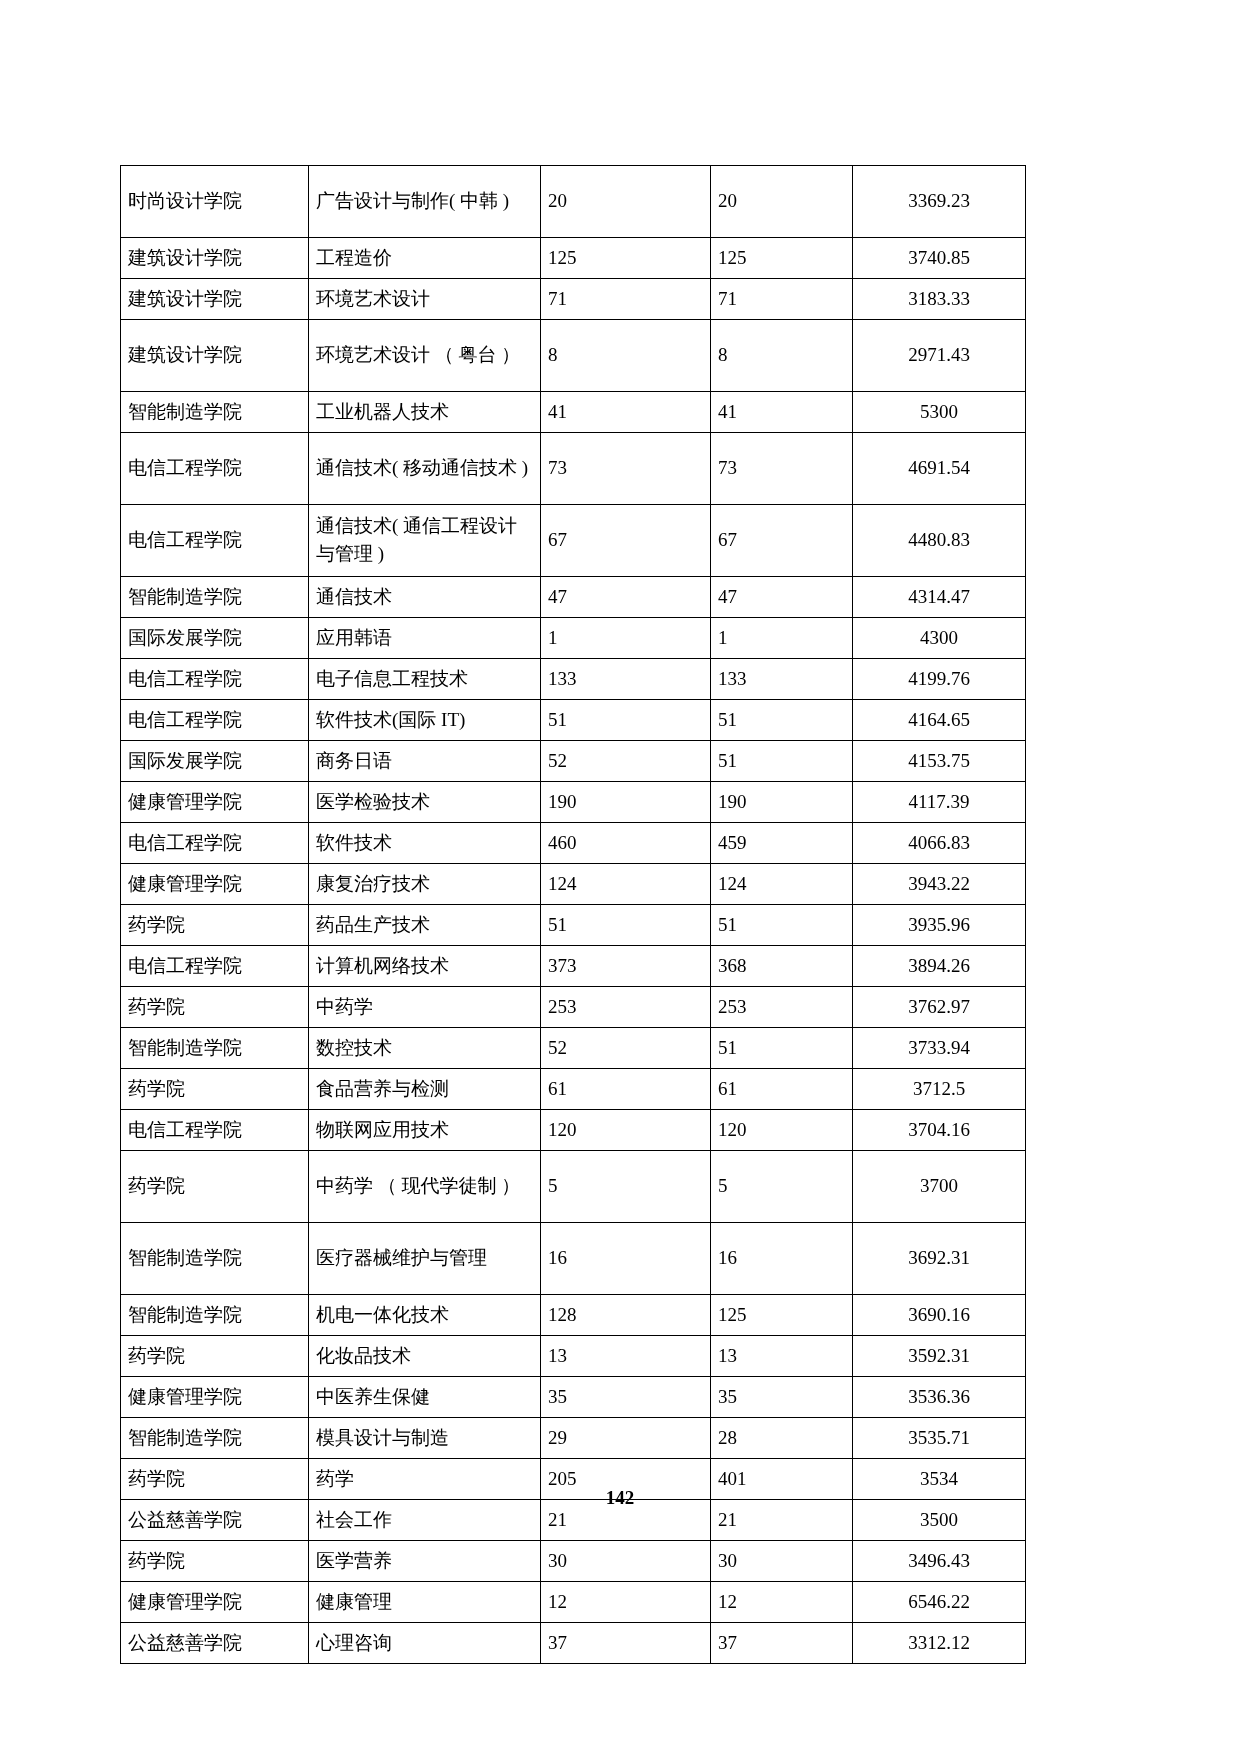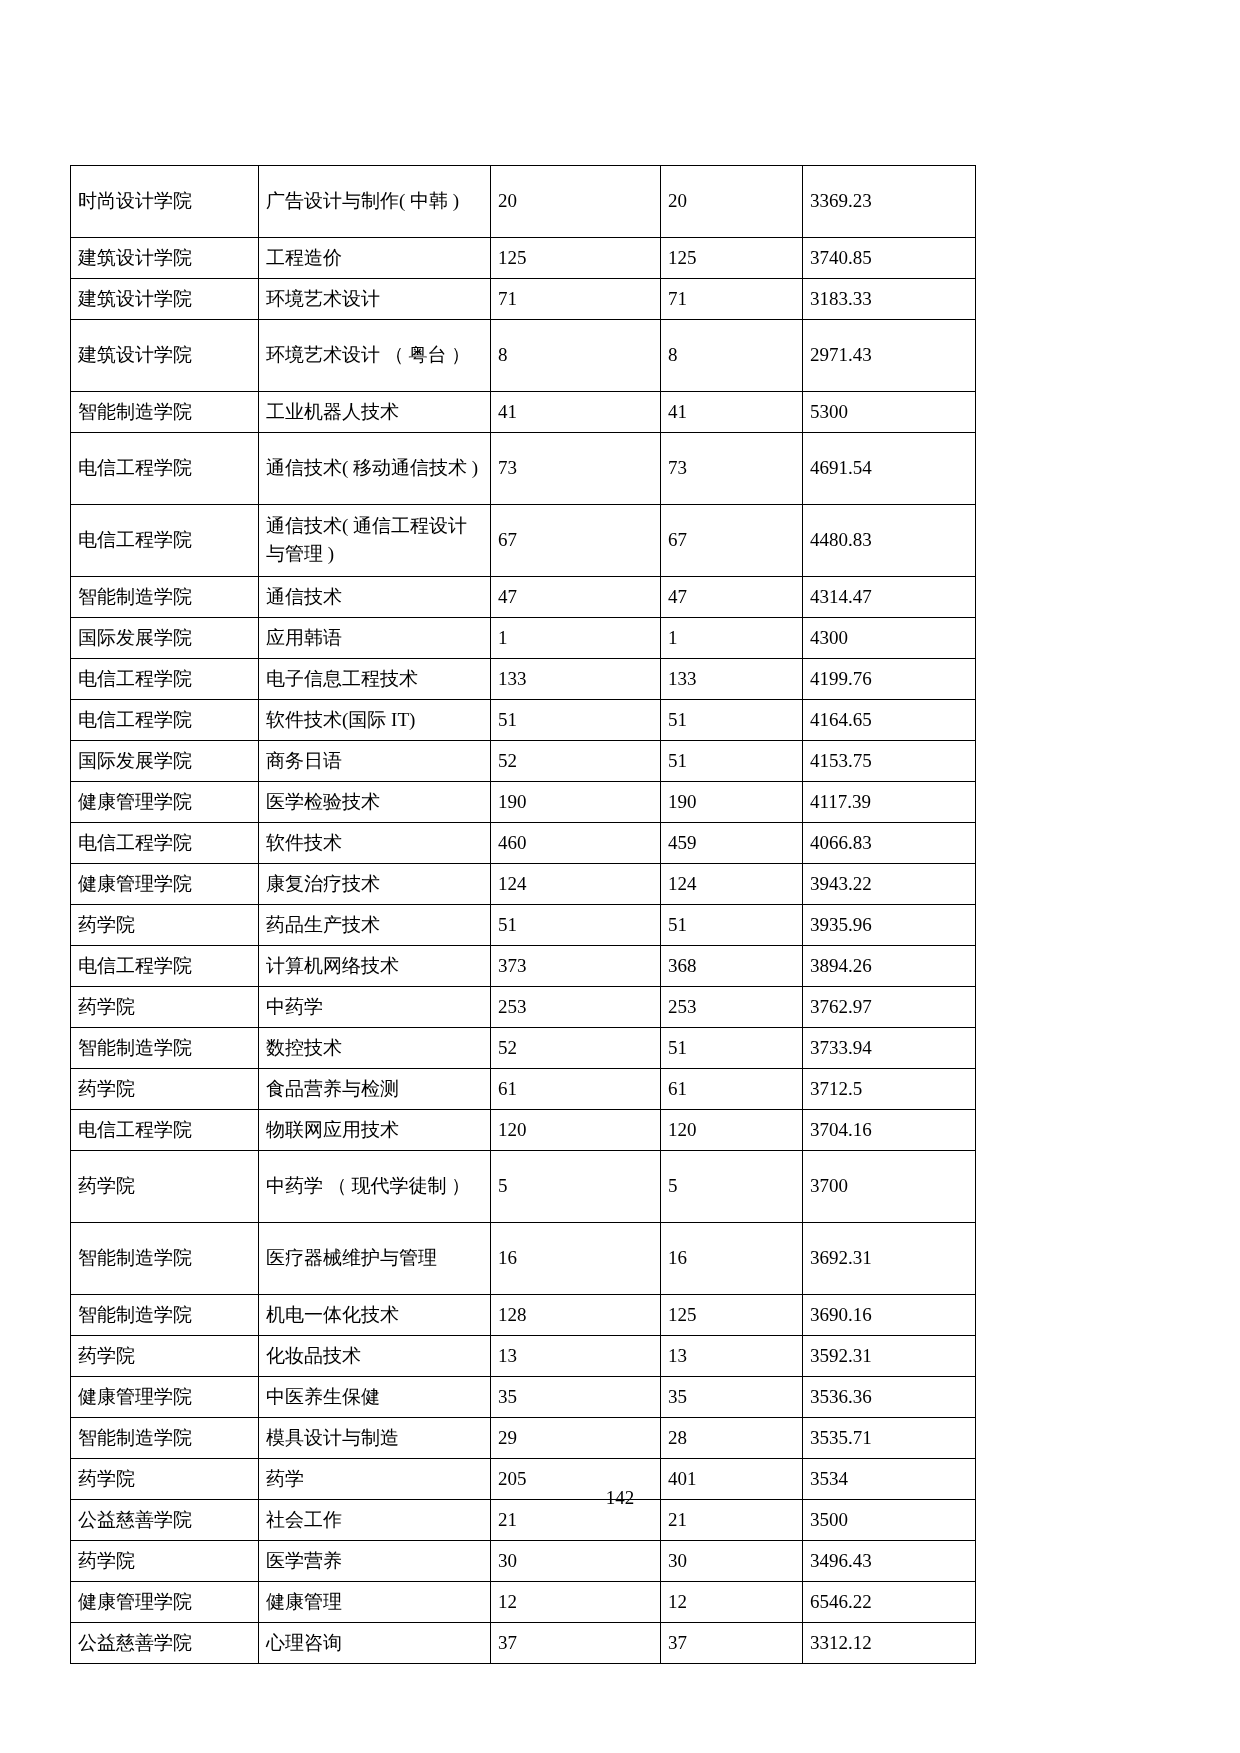--- a/index.html
+++ b/index.html
@@ -11,56 +11,57 @@
     width: 1240px;
     height: 1753px;
     font-family: "Liberation Serif", "DejaVu Serif", serif;
     color: #000000;
     position: relative;
   }
   .page {
     width: 1240px;
     height: 1240px;
     box-sizing: border-box;
-    padding: 165px 170px 0 70px;
+    padding: 165px 170px 0 120px;
     position: relative;
   }
   table.data-table {
     border-collapse: collapse;
     width: 830px;
     table-layout: fixed;
   }
   table.data-table td {
     border: 1.5px solid #000000;
     font-size: 19px;
     line-height: 1.45;
     padding: 4px 7px 5px 7px;
     vertical-align: middle;
     font-family: "Liberation Serif", "DejaVu Serif", serif;
     word-break: break-all;
   }
   td.col-college { width: 173px; }
   td.col-major   { width: 217px; }
   td.col-plan    { width: 155px; }
   td.col-actual  { width: 127px; }
-  td.col-fee     { width: 158px; text-align: left; }
+  td.col-fee     { width: 158px; text-align: center; }
   td.num-left    { text-align: left; }
   .tall { height: 62px; }
   .normal { height: 31px; }
   td.total-label {
     text-align: center;
   }
   .page-number {
     position: absolute;
     left: 0;
     right: 0;
     top: 1487px;
     text-align: center;
     font-size: 19px;
     font-family: "Liberation Serif", "DejaVu Serif", serif;
+    font-weight: bold;
   }
 </style>
 </head>
 <body>
 
 <div class="page">
   <table class="data-table">
     <tbody>
         <tr>
           <td class="col-college tall">时尚设计学院</td>

